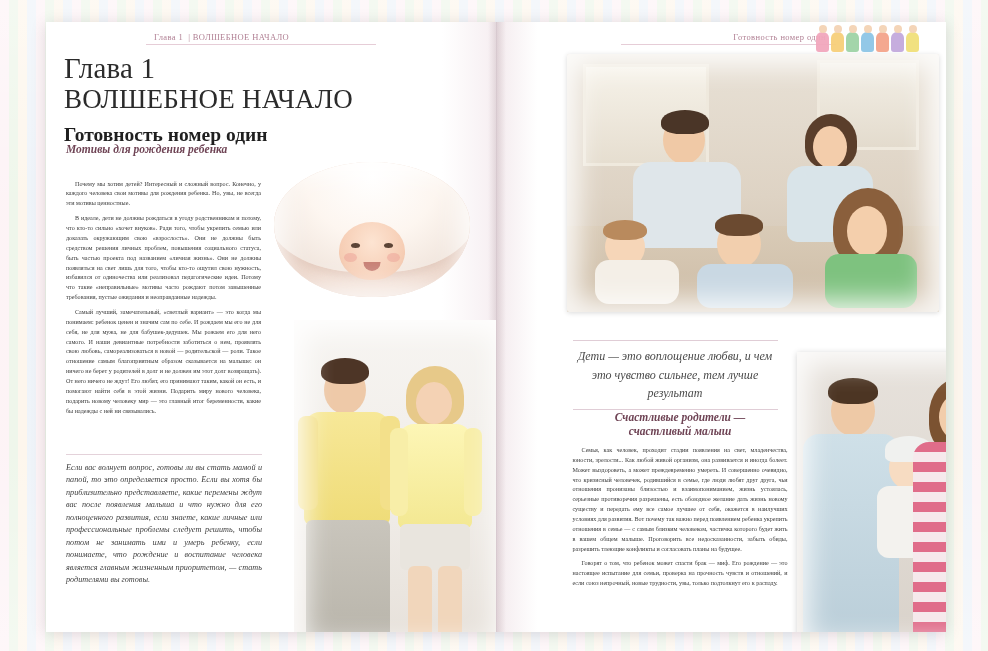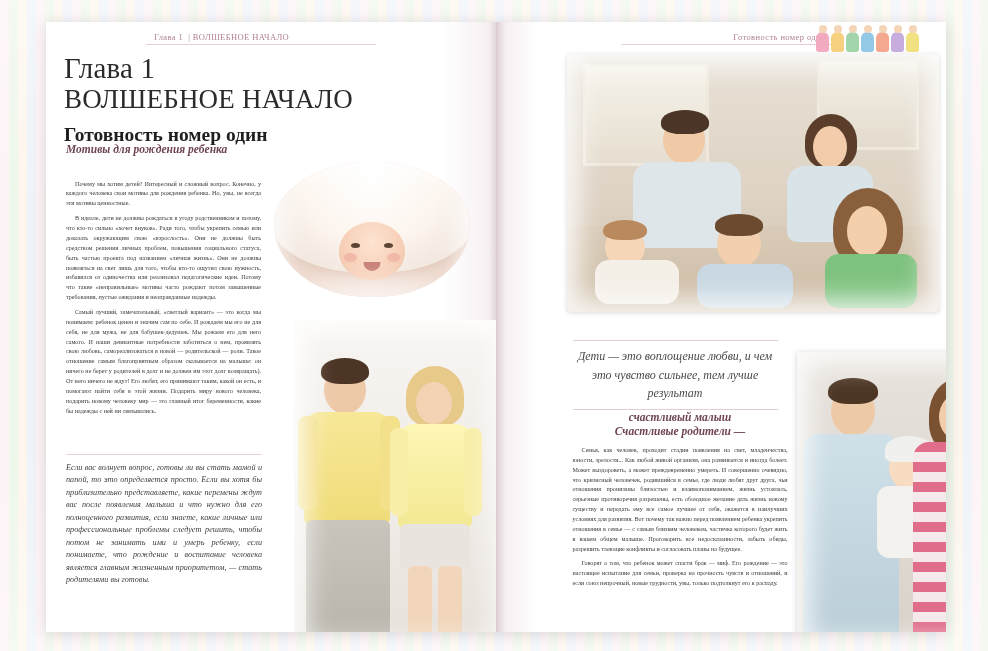--- a/index.html
+++ b/index.html
@@ -464,22 +464,22 @@
         <div class="hair" style="left:266px; top:134px; width:70px; height:78px; background:#8a5f3c; border-radius:50% 50% 40% 40%;"></div>
         <div class="p-head" style="left:280px; top:152px; width:40px; height:50px; background:#f4cfac;"></div>
         <div class="p-body" style="left:258px; top:200px; width:92px; height:54px; background:#7ec27f; border-radius:14px;"></div>
 
         <div class="softedge"></div>
       </div>
 
       <div class="quote-box">Дети — это воплощение любви, и чем это чувство сильнее, тем лучше результат</div>
 
       <div class="sec2-title">
+        <div>Счастливые родители —</div>
         <div>счастливый малыш</div>
-        <div>Счастливые родители —</div>
       </div>
 
       <div class="body-col2">
         <p>Семья, как человек, проходит стадии появления на свет, младенчества, юности, зрелости... Как любой живой организм, она развивается и иногда болеет. Может выздороветь, а может преждевременно умереть. И совершенно очевидно, что кризисный человечек, родившийся в семье, где люди любят друг друга, чьи отношения пронизаны близостью и взаимопониманием, жизнь устоялась, серьезные противоречия разрешены, есть обоюдное желание дать жизнь новому существу и передать ему все самое лучшее от себя, окажется в наилучших условиях для развития. Вот почему так важно перед появлением ребенка укрепить отношения в семье — с самым близким человеком, частичка которого будет жить в вашем общем малыше. Проговорить все недосказанности, забыть обиды, разрешить тлеющие конфликты и согласовать планы на будущее.</p>
         <p>Говорят о том, что ребенок может спасти брак — миф. Его рождение — это настоящее испытание для семьи, проверка на прочность чувств и отношений, и если союз непрочный, новые трудности, увы, только подтолкнут его к распаду.</p>
       </div>
 
       <div class="photo photo-family-right">
 
         <div class="p-head" style="left:34px; top:34px; width:44px; height:50px; background:#eec9a6;"></div>

